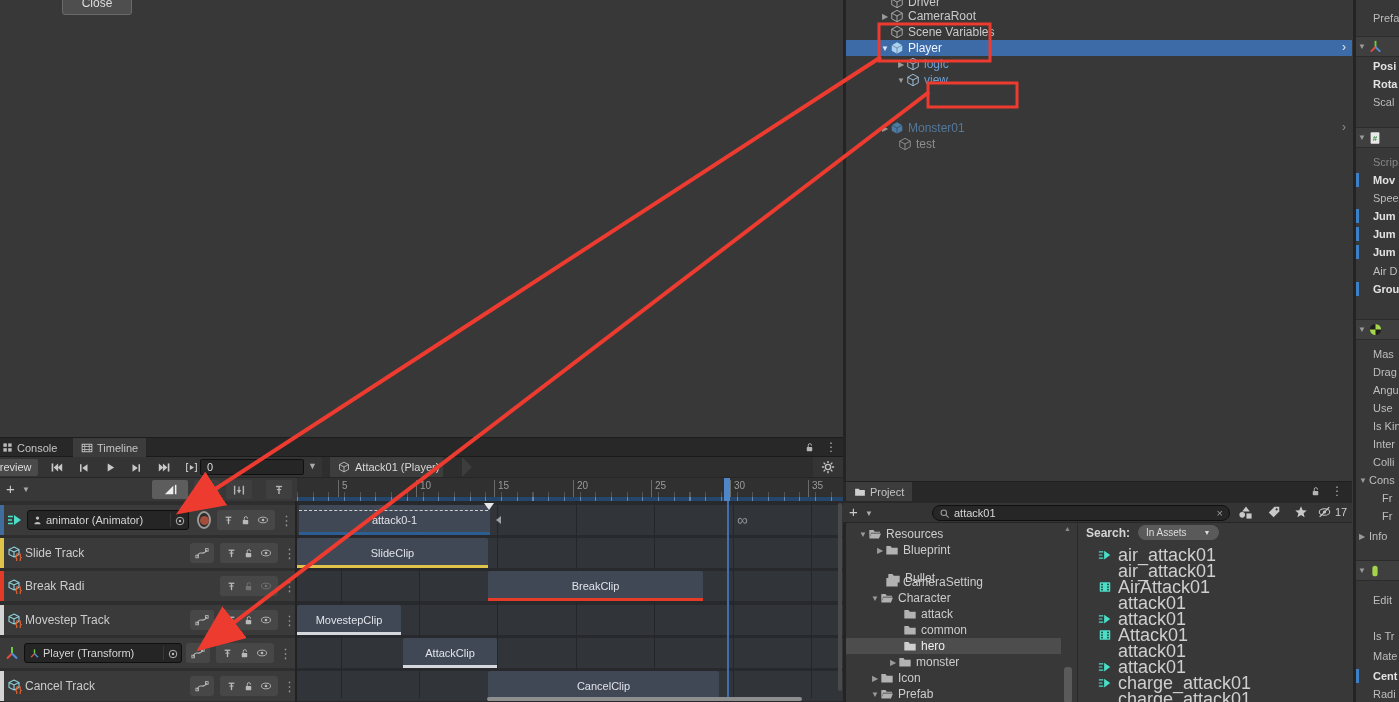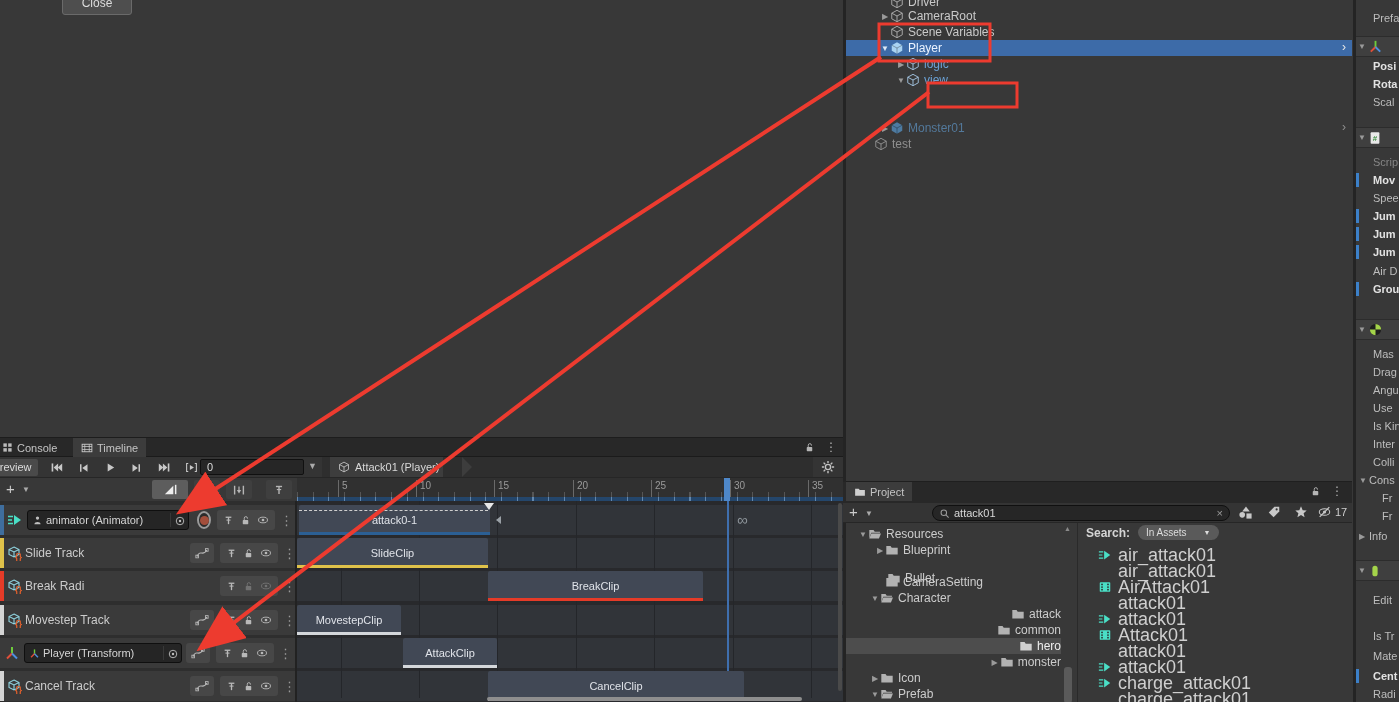--- a/index.html
+++ b/index.html
@@ -83,21 +83,21 @@
   .proj{position:absolute;left:846px;top:481px;width:506px;height:221px;background:#383838;border-top:1px solid #1f1f1f;}
   .ptabbar{position:absolute;left:-3px;top:0;width:509px;height:21px;background:#282828;}
   .ptoolbar{position:absolute;left:-3px;top:21px;width:509px;height:20px;background:#343434;border-bottom:1px solid #262626;}
   .searchfield{position:absolute;left:89px;top:2px;width:298px;height:16px;background:#262626;border:1px solid #101010;border-radius:8px;display:flex;align-items:center;padding:0 6px;gap:4px;color:#d8d8d8;}
   .ptool-ic{position:absolute;top:2px;display:flex;align-items:center;gap:3px;color:#cfcfcf;}
   .ptree{position:absolute;left:0;top:41px;width:215px;height:180px;overflow:hidden;}
   .prow{position:absolute;left:0;width:215px;height:16px;display:flex;align-items:center;font-size:12px;color:#cccccc;}
   .prow .arr{width:10px;font-size:8px;color:#9a9a9a;text-align:center;flex:0 0 10px;}
   .prow .fic{width:14px;height:14px;margin-right:4px;flex:0 0 14px;}
   .psel{background:#4d4d4d;}
-  .pd0{padding-left:12px;} .pd1{padding-left:29px;} .pd2{padding-left:47px;justify-content:flex-end;}
+  .pd0{padding-left:12px;} .pd1{padding-left:29px;} .pd2{padding-left:47px;}
   .ptscroll{position:absolute;left:216px;top:41px;width:12px;height:180px;}
   .pdiv{position:absolute;left:231px;top:41px;width:1px;height:180px;background:#2a2a2a;}
   .pres{position:absolute;left:234px;top:41px;width:272px;height:180px;overflow:hidden;}
   .rrow{position:absolute;left:0;width:272px;height:16px;display:flex;align-items:center;font-size:18px;color:#cfcfcf;}
   .rrow .ric{width:14px;height:14px;margin:0 6px 0 18px;flex:0 0 14px;}
   .pill{display:inline-flex;align-items:center;gap:17px;background:#5a5a5a;border-radius:8px;height:15px;padding:0 8px;font-size:10px;color:#dddddd;}
   
   .insp{position:absolute;left:1356px;top:0;width:43px;height:702px;background:#383838;overflow:hidden;}
   .irow{position:absolute;left:0;width:60px;height:16px;line-height:16px;color:#bdbdbd;font-size:11px;padding-left:17px;white-space:nowrap;}
   .irow.b{color:#e2e2e2;font-weight:bold;}
@@ -582,21 +582,21 @@
         <span class="ul" style="background:#e53b28"></span>
       </div>
       <div class="clip" style="left:0;top:104px;width:104px">
         <span>MovestepClip</span>
         <span class="ul" style="background:#d4d7db"></span>
       </div>
       <div class="clip" style="left:106px;top:137px;width:94px">
         <span>AttackClip</span>
         <span class="ul" style="background:#d4d7db"></span>
       </div>
-      <div class="clip" style="left:191px;top:170px;width:256px">
+      <div class="clip" style="left:191px;top:170px;width:231px">
         <span>CancelClip</span>
         <span class="ul" style="background:#d4d7db"></span>
       </div>
       <div class="hscroll"></div>
       <div class="vscroll"></div>
     </div>
   </div>
 </div>
 
 <div class="hier">
@@ -643,21 +643,21 @@
     <span>view</span>
   </div>
   <div class="hrow ind1 pfx-dim" style="top:120px">
     <span class="arr">▶</span>
     <svg class="cic" color="#4e7ba1">
           <use href="#s-cube-solid"></use>
         </svg>
     <span>Monster01</span>
     <span class="chev" style="color:#8f8f8f">›</span>
   </div>
-  <div class="hrow ind1 dimtxt" style="top:136px;padding-left:28px">
+  <div class="hrow ind1 dimtxt" style="top:136px;padding-left:52px">
     <svg class="cic" color="#8f8f8f">
           <use href="#s-cube"></use>
         </svg>
     <span>test</span>
   </div>
 </div>
 
 <div class="proj">
   <div class="ptabbar">
     <div class="tab active" style="left:3px">

